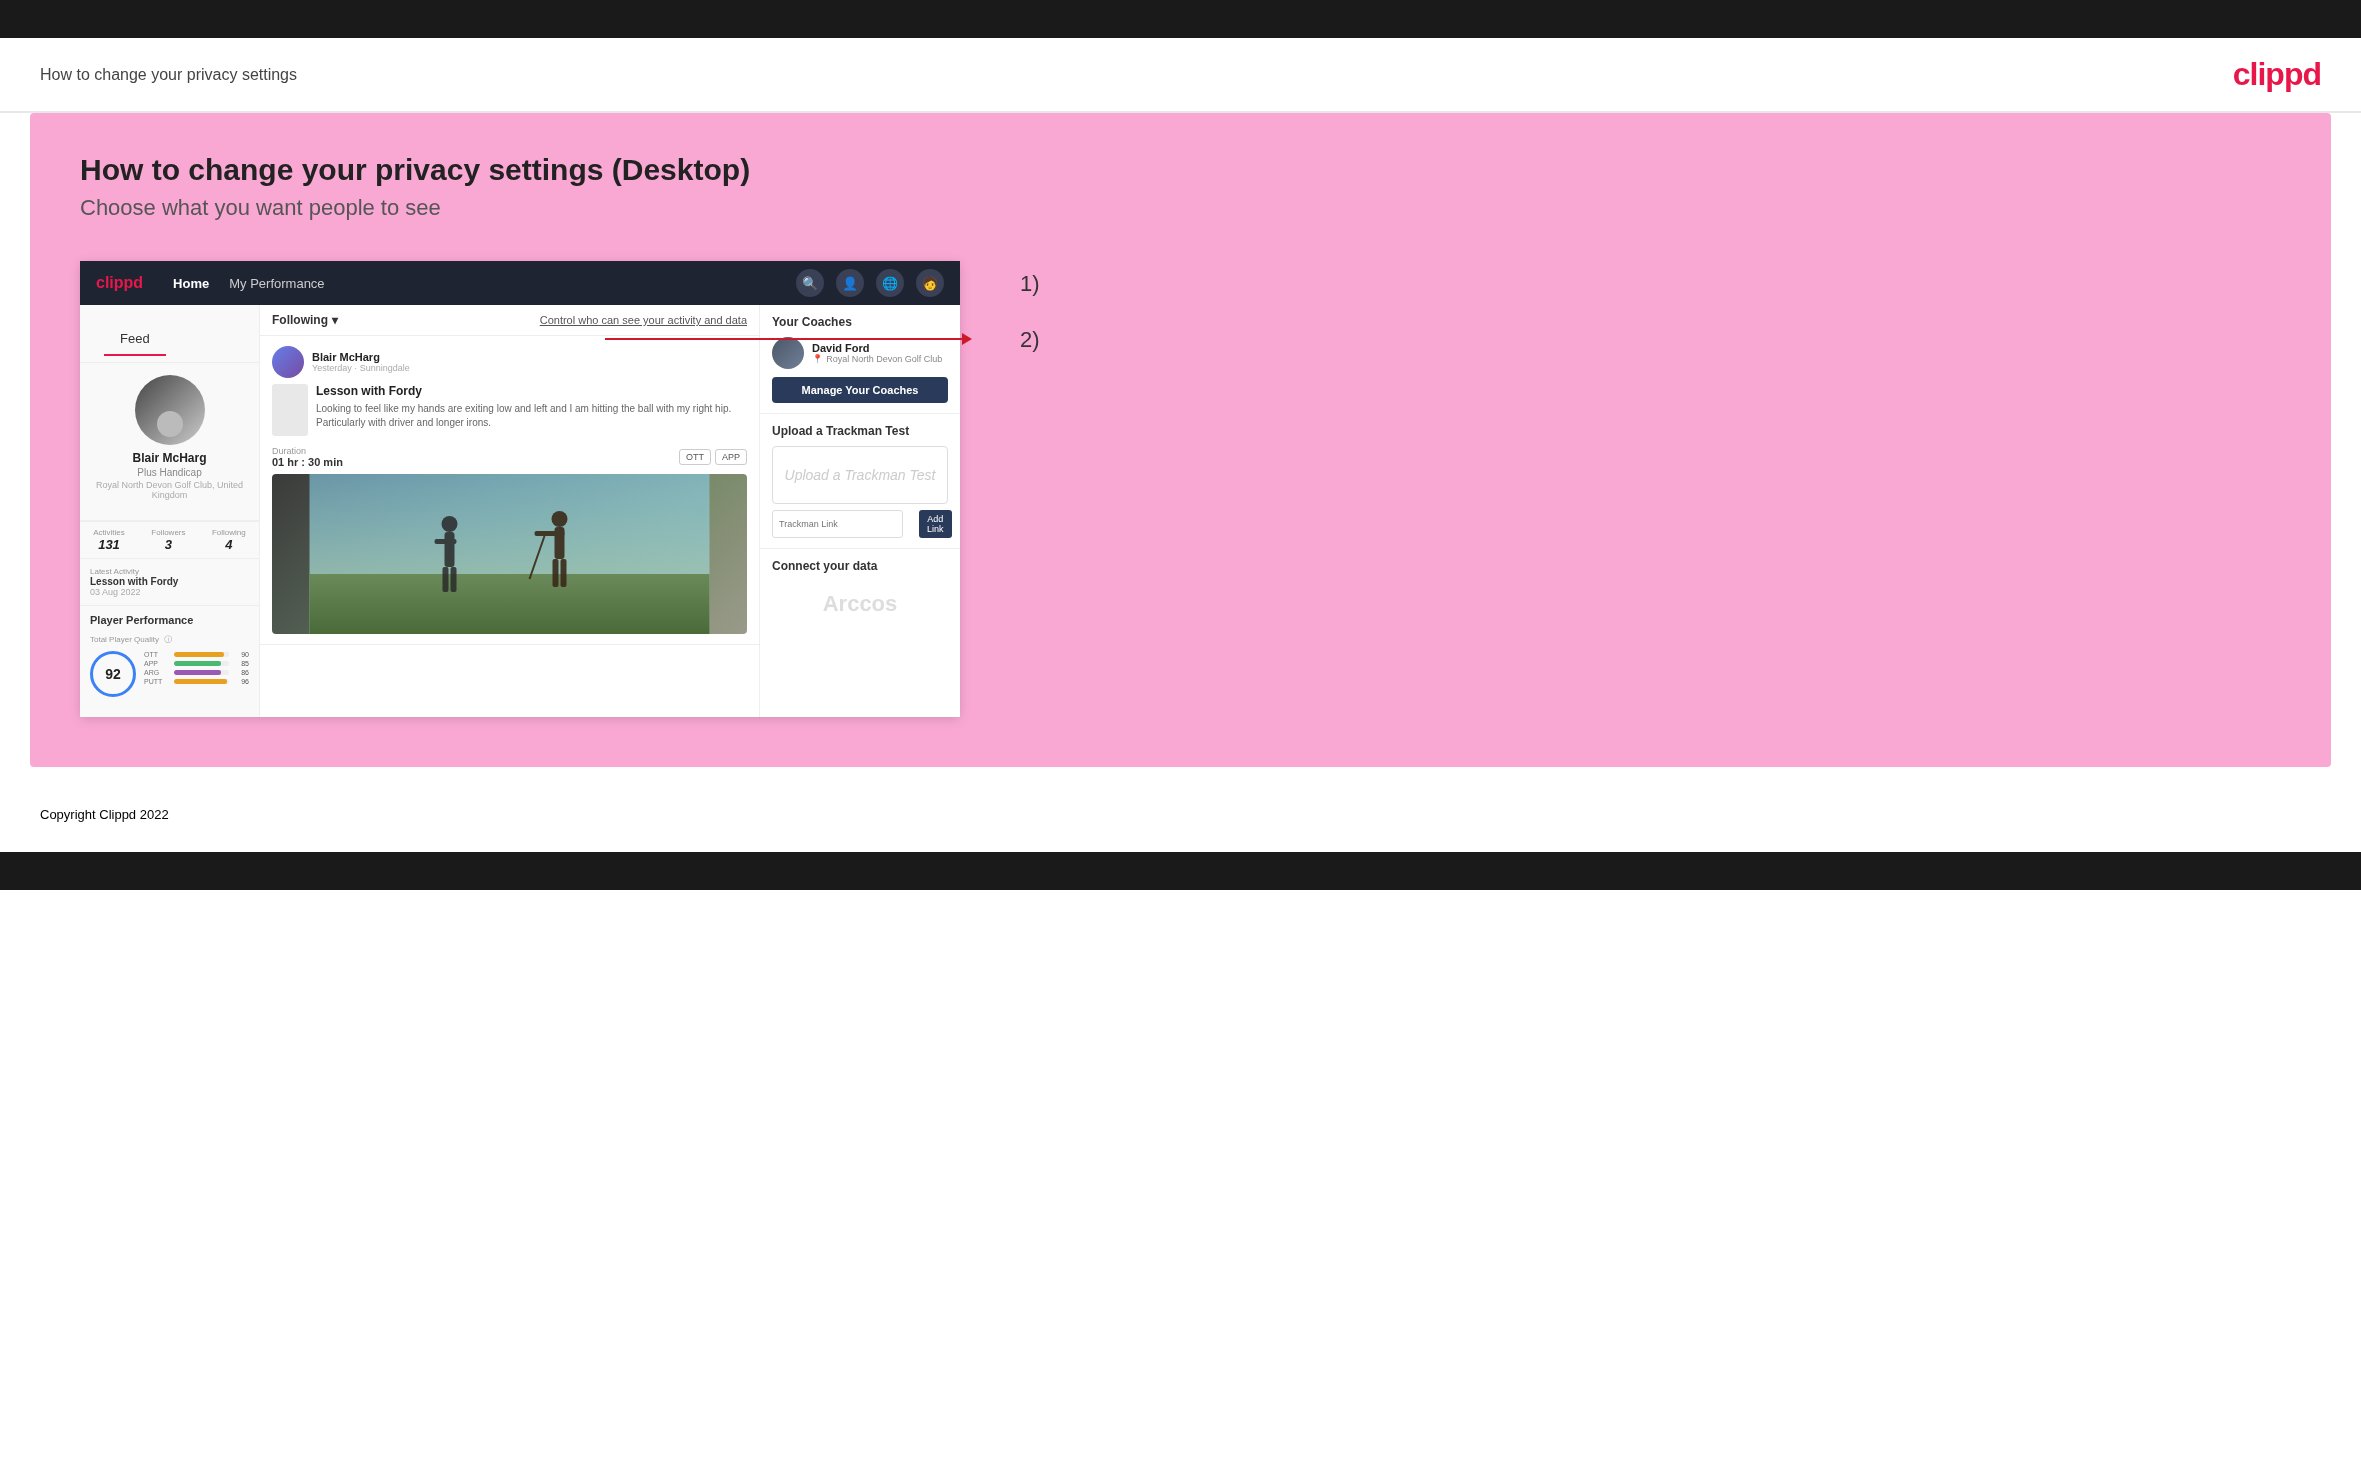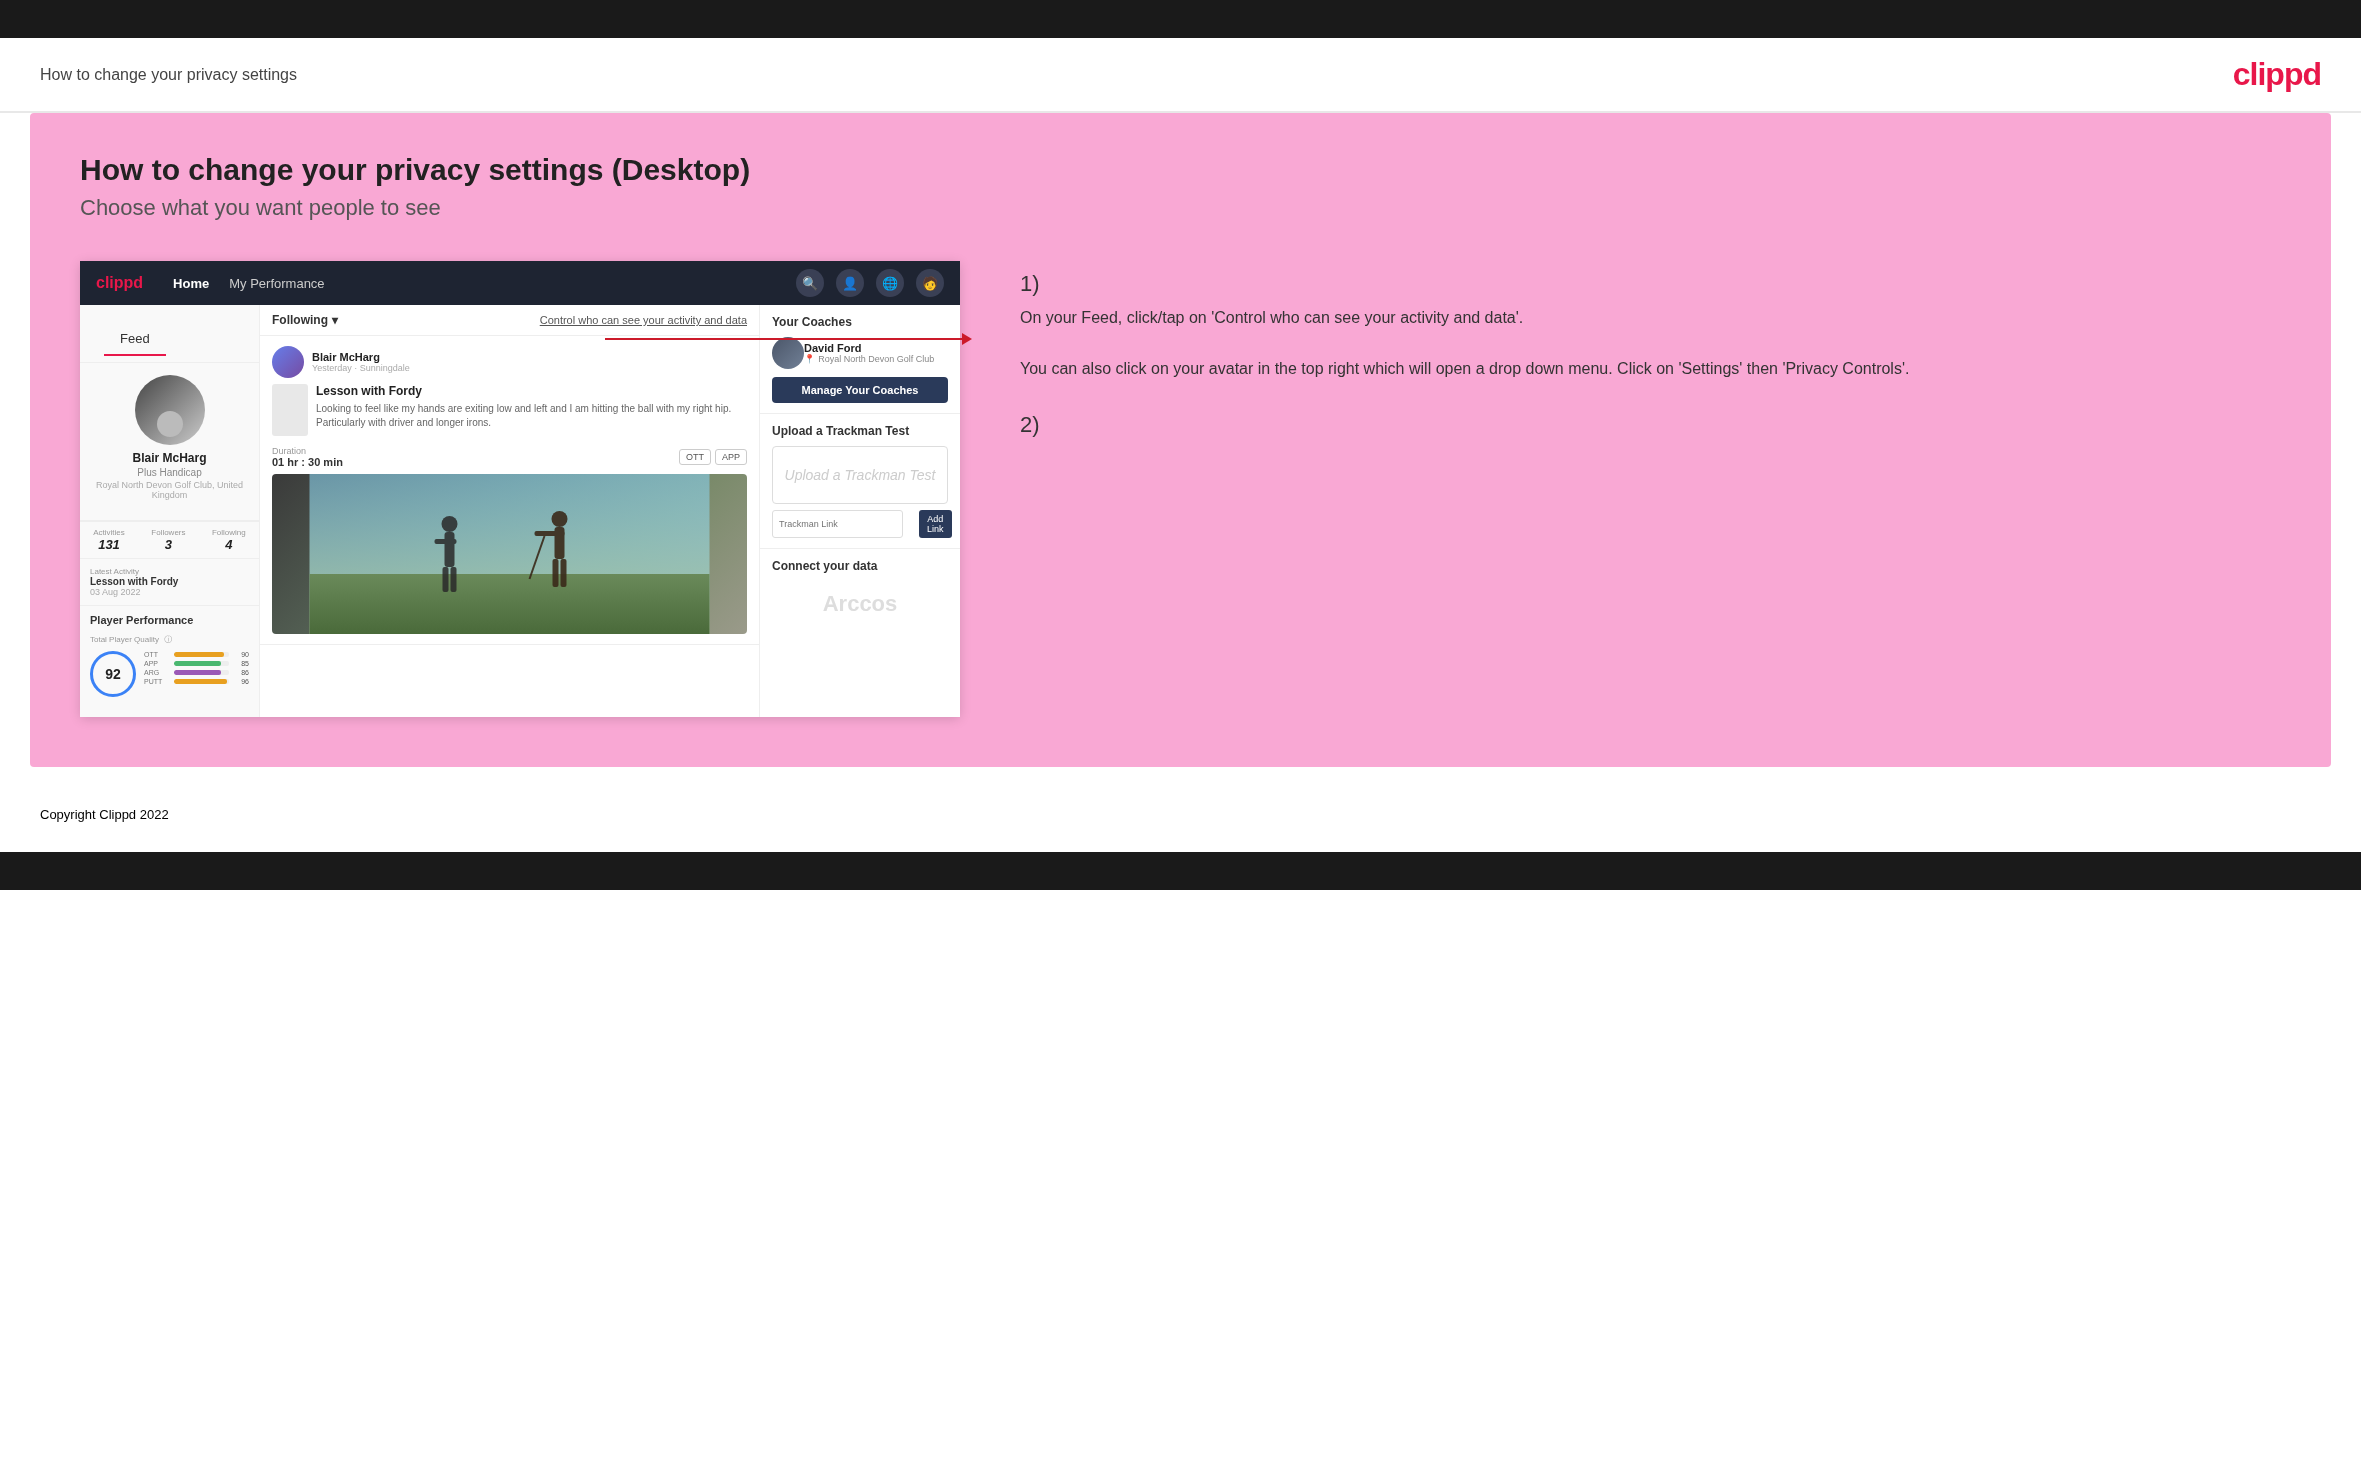--- a/index.html
+++ b/index.html
@@ -441,20 +441,21 @@
     .section-title {
       font-size: 12px;
       font-weight: 700;
       color: #333;
       margin-bottom: 8px;
     }
 
     .coach-item {
       display: flex;
       align-items: center;
+      gap: 8px;
       margin-bottom: 8px;
     }
 
     .coach-avatar {
       width: 32px;
       height: 32px;
       border-radius: 50%;
       background: linear-gradient(135deg, #4a5568, #718096);
       flex-shrink: 0;
     }
@@ -825,25 +826,20 @@
 
           </div>
         </div>
       </div>
     </div>
 
     <div class="instructions">
 
       <div class="instruction-item">
         <div class="instruction-number">1)</div>
-        <div class="instruction-text">
-          On your Feed, click/tap on 'Control who can see your activity and data'.
-          <br><br>
-          You can also click on your avatar in the top right which will open a drop down menu. Click on 'Settings' then 'Privacy Controls'.
-        </div>
       </div>
 
       <div class="instruction-item">
         <div class="instruction-number">2)</div>
       </div>
 
     </div>
 
   </div>
 

